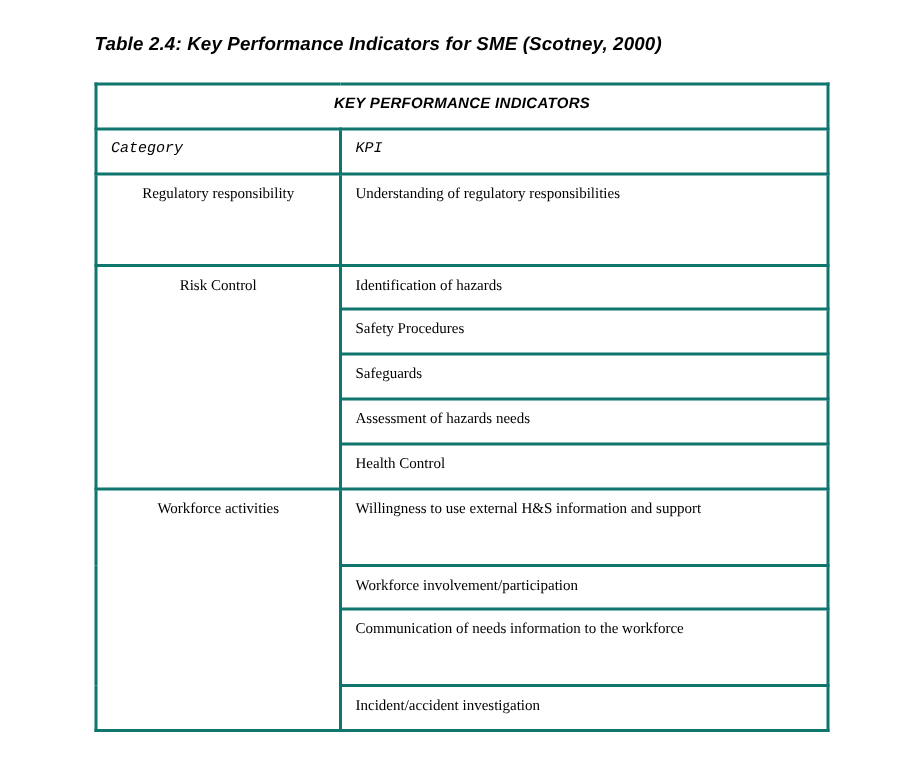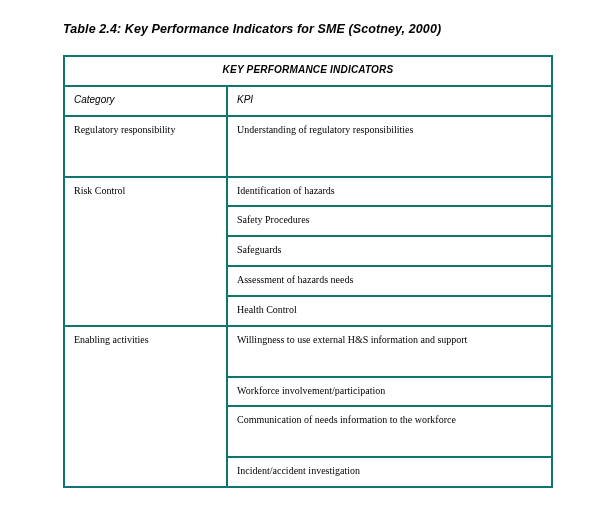--- a/index.html
+++ b/index.html
@@ -54,33 +54,34 @@
     text-align: center;
     font-family: "Liberation Sans", sans-serif;
     font-weight: bold;
     font-style: italic;
     font-size: 12.6px;
     padding-top: 9px;
     padding-bottom: 10px;
     letter-spacing: 0.2px;
   }
   .sub {
-    font-family: Liberation Sans, sans-serif;
+    font-family: Liberation Mono, monospace;
     font-style: italic;
     font-size: 12.6px;
     padding-top: 7px;
     padding-bottom: 8px;
   }
   .sub-center { text-align: left; }
   .cell-justify {
     text-align: justify;
     text-justify: inter-word;
   }
   .cat-cell {
     padding-top: 7px;
+    text-align: center;
   }
 </style>
 </head>
 <body>
 
 <div class="page">
 
   <div class="caption">Table 2.4: Key Performance Indicators for SME (Scotney, 2000)</div>
 
   <table class="kpi">
@@ -113,21 +114,21 @@
         <td>Safeguards</td>
       </tr>
       <tr>
         <td>Assessment of hazards needs</td>
       </tr>
       <tr>
         <td>Health Control</td>
       </tr>
 
       <tr>
-        <td class="cat-cell" rowspan="4">Enabling activities</td>
+        <td class="cat-cell" rowspan="4">Workforce activities</td>
         <td class="cell-justify" style="height:34px;">Willingness to use external H&amp;S information and support</td>
       </tr>
       <tr>
         <td>Workforce involvement/participation</td>
       </tr>
       <tr>
         <td class="cell-justify" style="height:34px;">Communication of needs information to the workforce</td>
       </tr>
       <tr>
         <td>Incident/accident investigation</td>

